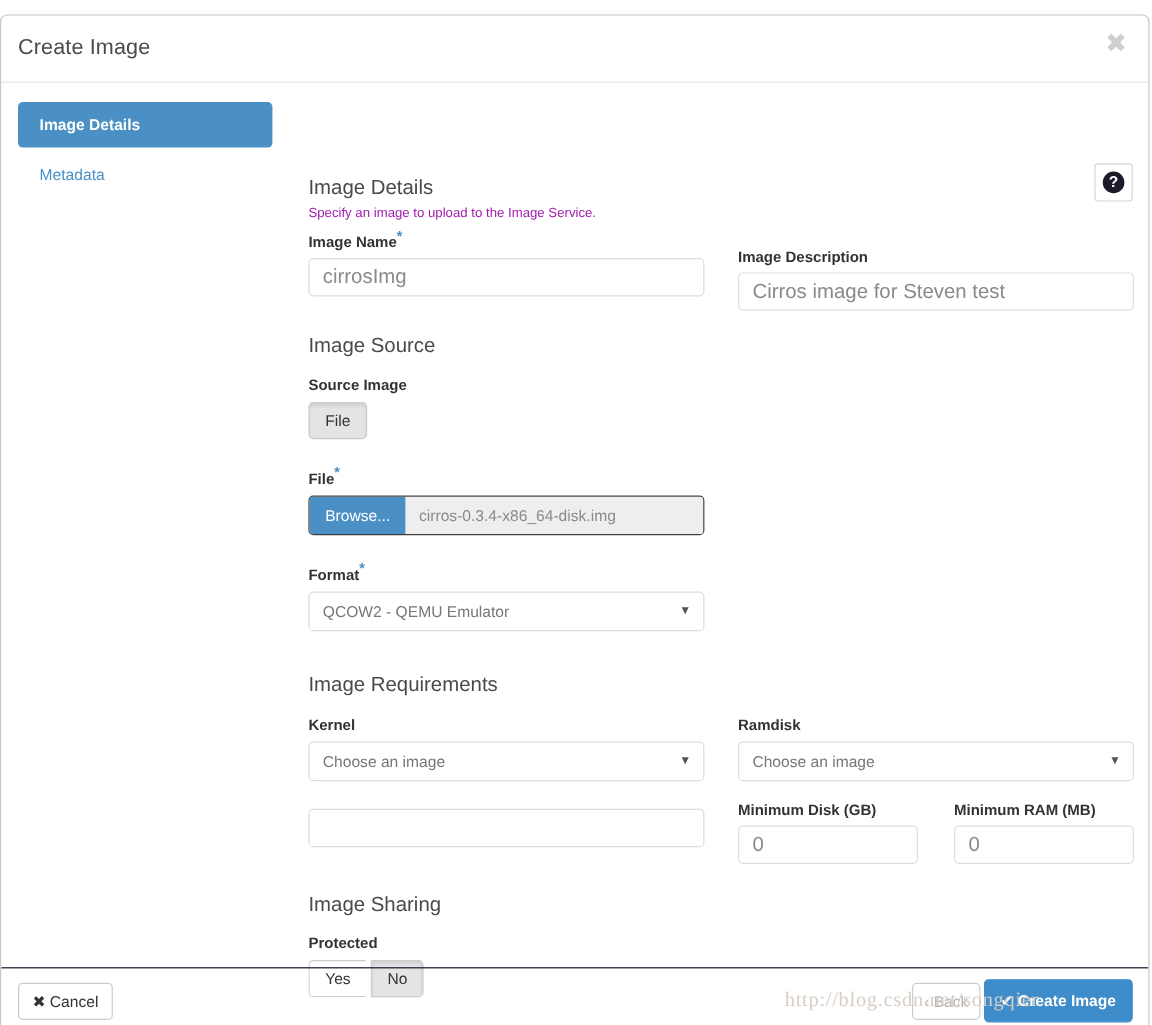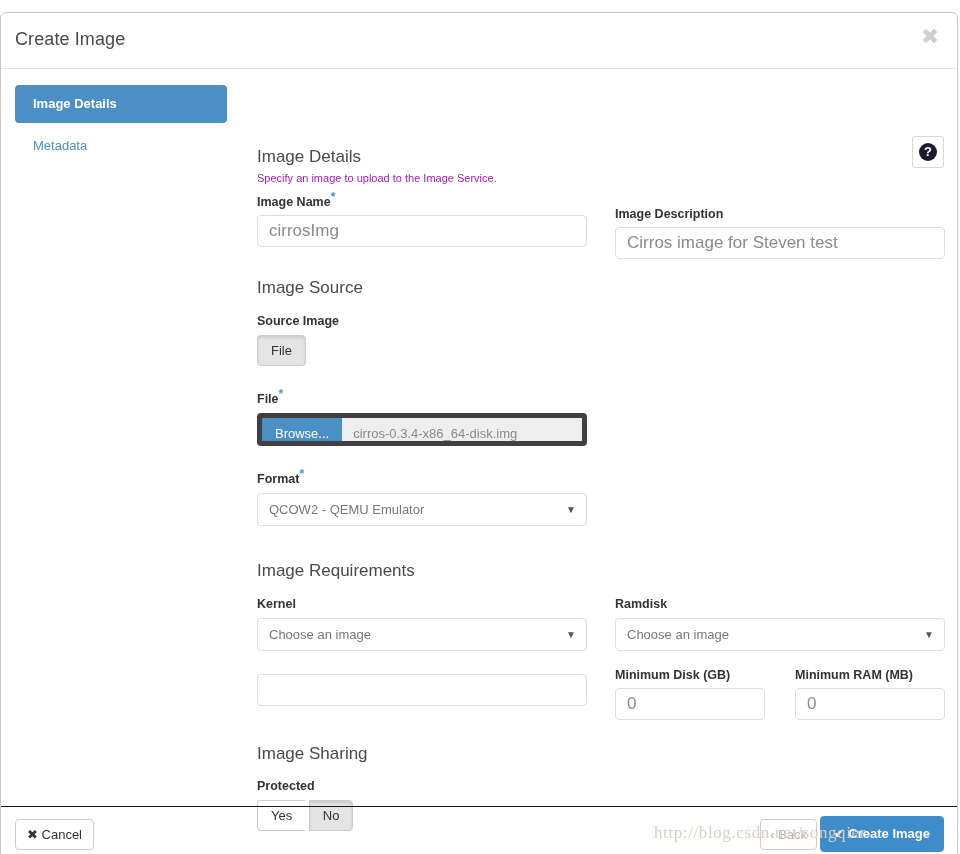--- a/index.html
+++ b/index.html
@@ -219,21 +219,21 @@
     background: #e4e4e4;
     box-shadow: inset 0 2px 3px rgba(0,0,0,.10);
   }
 
   
   .file-widget {
     display: flex;
     box-sizing: border-box;
     width: 330px;
     height: 33px;
-    border: 5px solid #404040;
+    border: 1px solid #404040;
     border-radius: 4px;
     overflow: hidden;
     background: #eeeeee;
   }
   .browse-btn {
     background: #4a90c4;
     color: #ffffff;
     font-size: 13px;
     line-height: 31px;
     padding: 0 13px;

